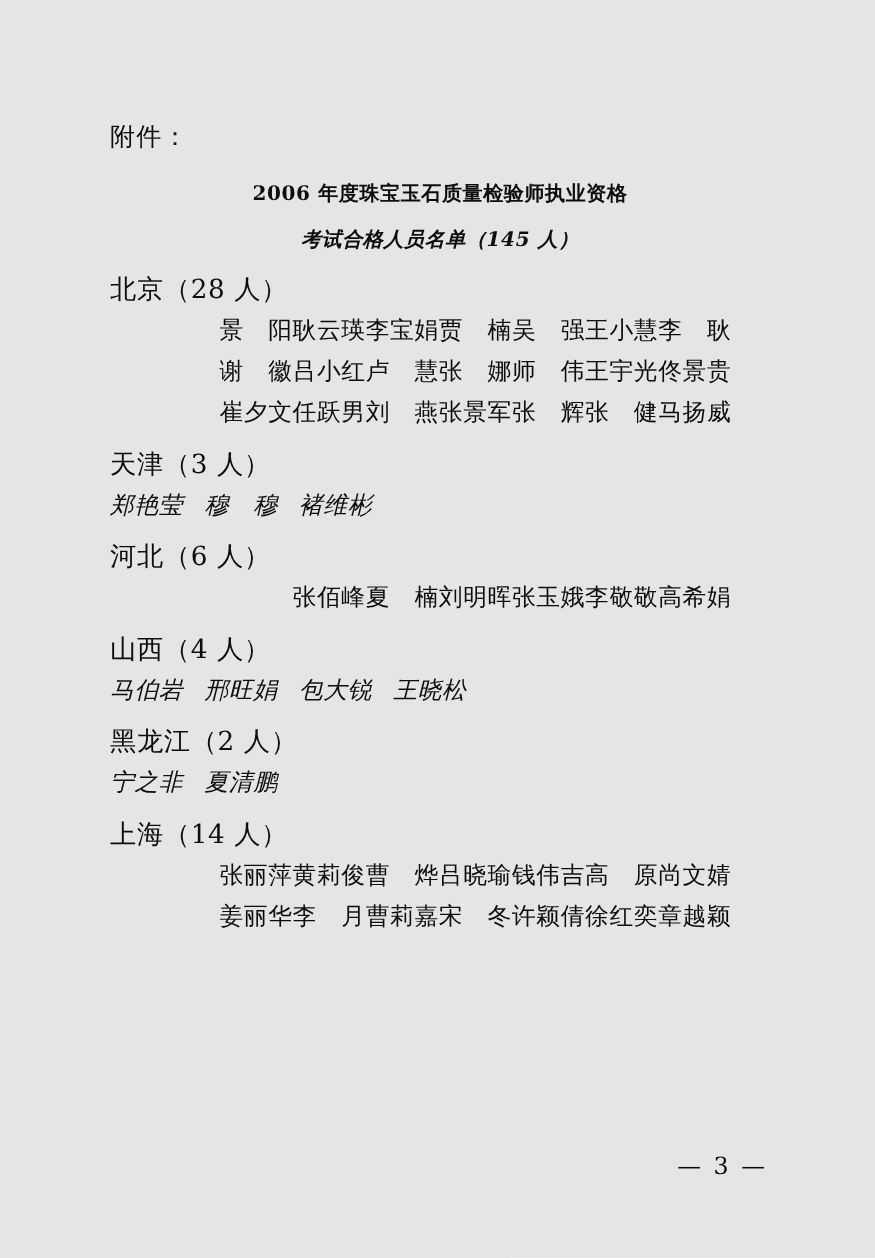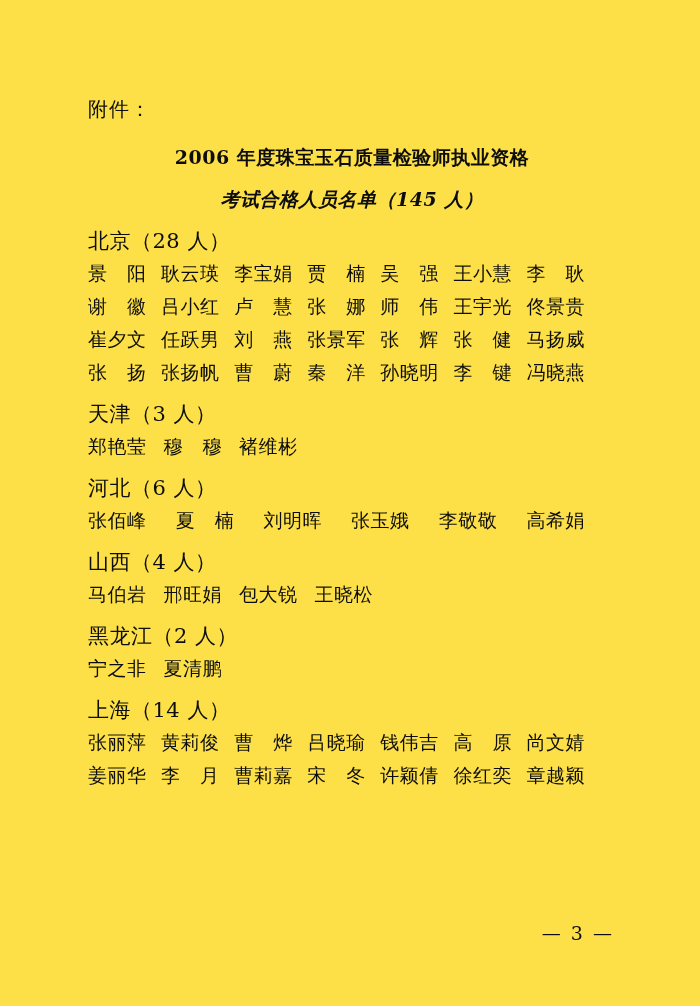--- a/index.html
+++ b/index.html
@@ -13,37 +13,37 @@
     font-family: "DejaVu Serif", "Liberation Serif", serif;
     color: #0d0d0d;
     position: relative;
     overflow: hidden;
   }
   .page {
     position: absolute;
     top: 0; left: 0;
     width: 700px;
     height: 1006px;
-    background: #fde047;
+    background: #e5e5e5;
   }
   .content {
     position: absolute;
     left: 88px;
     top: 96px;
     width: 520px;
   }
   .attach-label {
     font-size: 20px;
     letter-spacing: 1px;
     margin-bottom: 22px;
   }
   .title-block {
     text-align: center;
     font-weight: bold;
-    font-size: 19px;
+    font-size: 16px;
     letter-spacing: 0.5px;
     margin-left: 8px;
   }
   .title-line1 {
     margin-bottom: 16px;
   }
   .title-line2 {
     font-style: italic;
   }
   .region {
@@ -53,25 +53,26 @@
     letter-spacing: 0.5px;
   }
   .names-row {
     font-size: 19px;
     margin-bottom: 7px;
     letter-spacing: 0.5px;
     white-space: nowrap;
   }
   .names-row.justified {
     display: flex;
-    justify-content: space-between;
+    justify-content: flex-end;
     width: 497px;
   }
   .names-row.loose span {
     margin-right: 17px;
+    font-style: italic;
   }
   .names-row.loose span:last-child {
     margin-right: 0;
   }
   .page-number {
     position: absolute;
     right: 86px;
     bottom: 62px;
     font-size: 19px;
     letter-spacing: 2px;
@@ -112,29 +113,20 @@
         </div>
         <div class="names-row justified">
           <span>崔夕文</span>
           <span>任跃男</span>
           <span>刘　燕</span>
           <span>张景军</span>
           <span>张　辉</span>
           <span>张　健</span>
           <span>马扬威</span>
         </div>
-        <div class="names-row justified">
-          <span>张　扬</span>
-          <span>张扬帆</span>
-          <span>曹　蔚</span>
-          <span>秦　洋</span>
-          <span>孙晓明</span>
-          <span>李　键</span>
-          <span>冯晓燕</span>
-        </div>
         <div class="region">天津（3 人）</div>
         <div class="names-row loose"><span>郑艳莹</span><span>穆　穆</span><span>褚维彬</span></div>
         <div class="region">河北（6 人）</div>
         <div class="names-row justified">
           <span>张佰峰</span>
           <span>夏　楠</span>
           <span>刘明晖</span>
           <span>张玉娥</span>
           <span>李敬敬</span>
           <span>高希娟</span>

